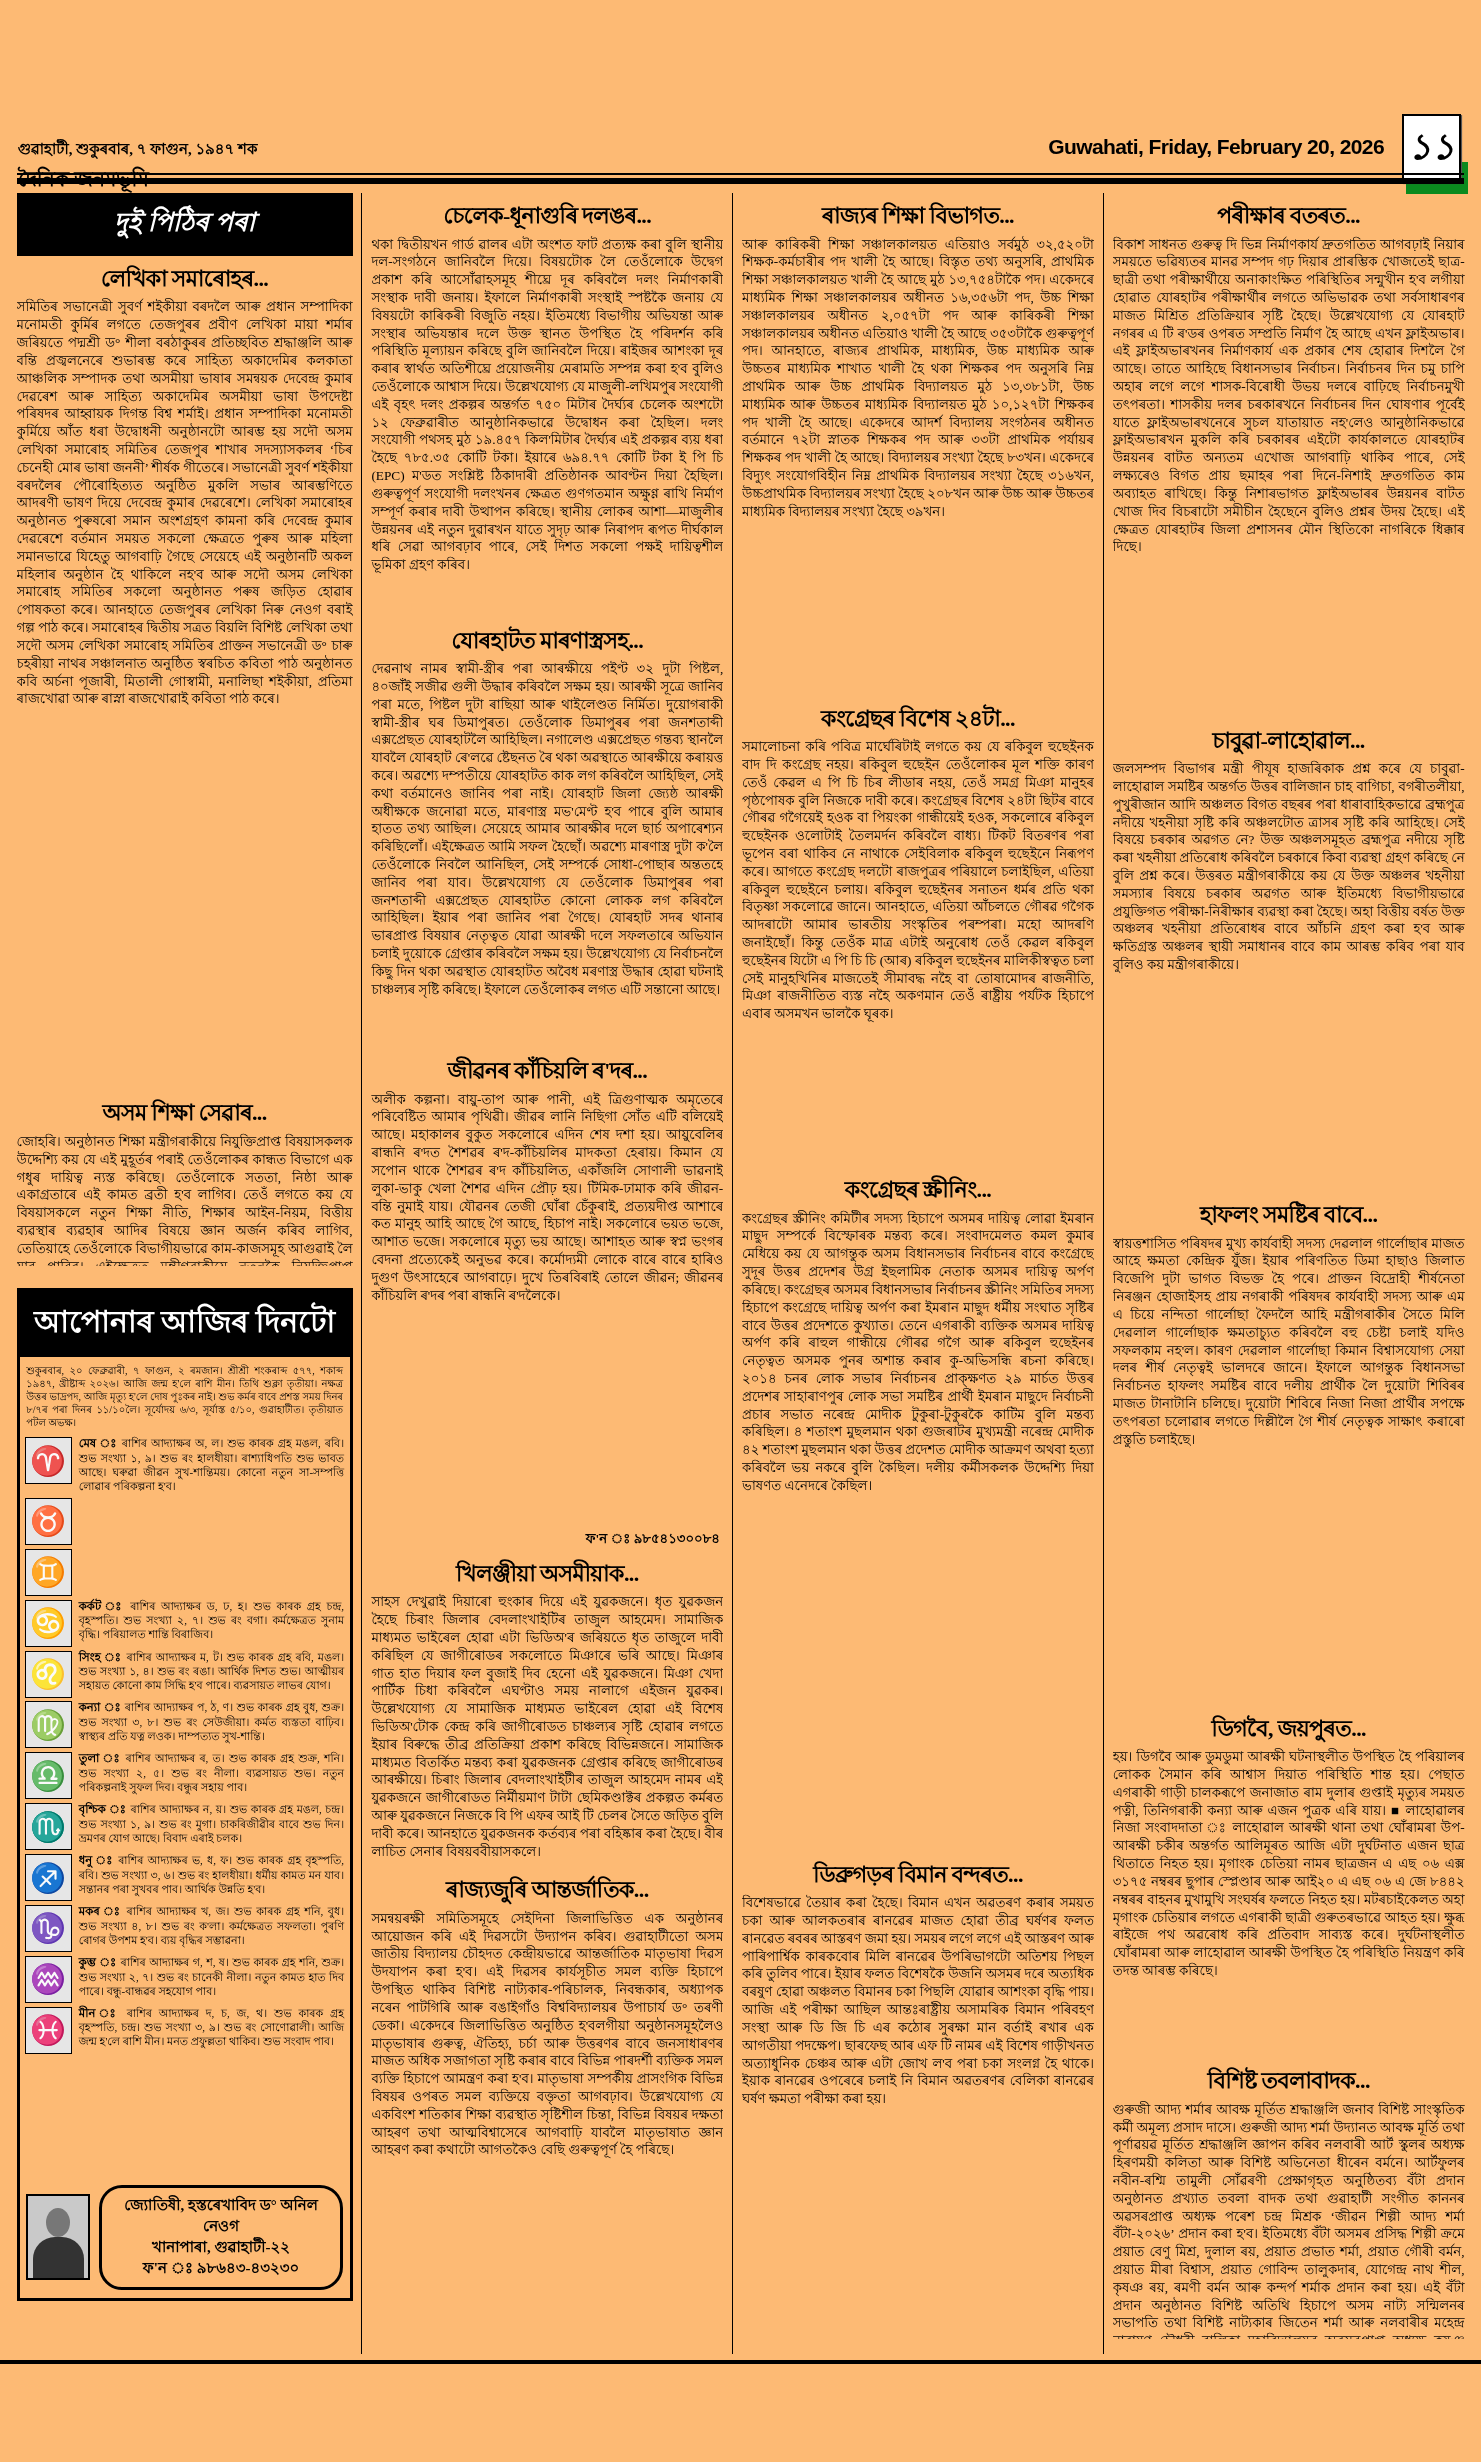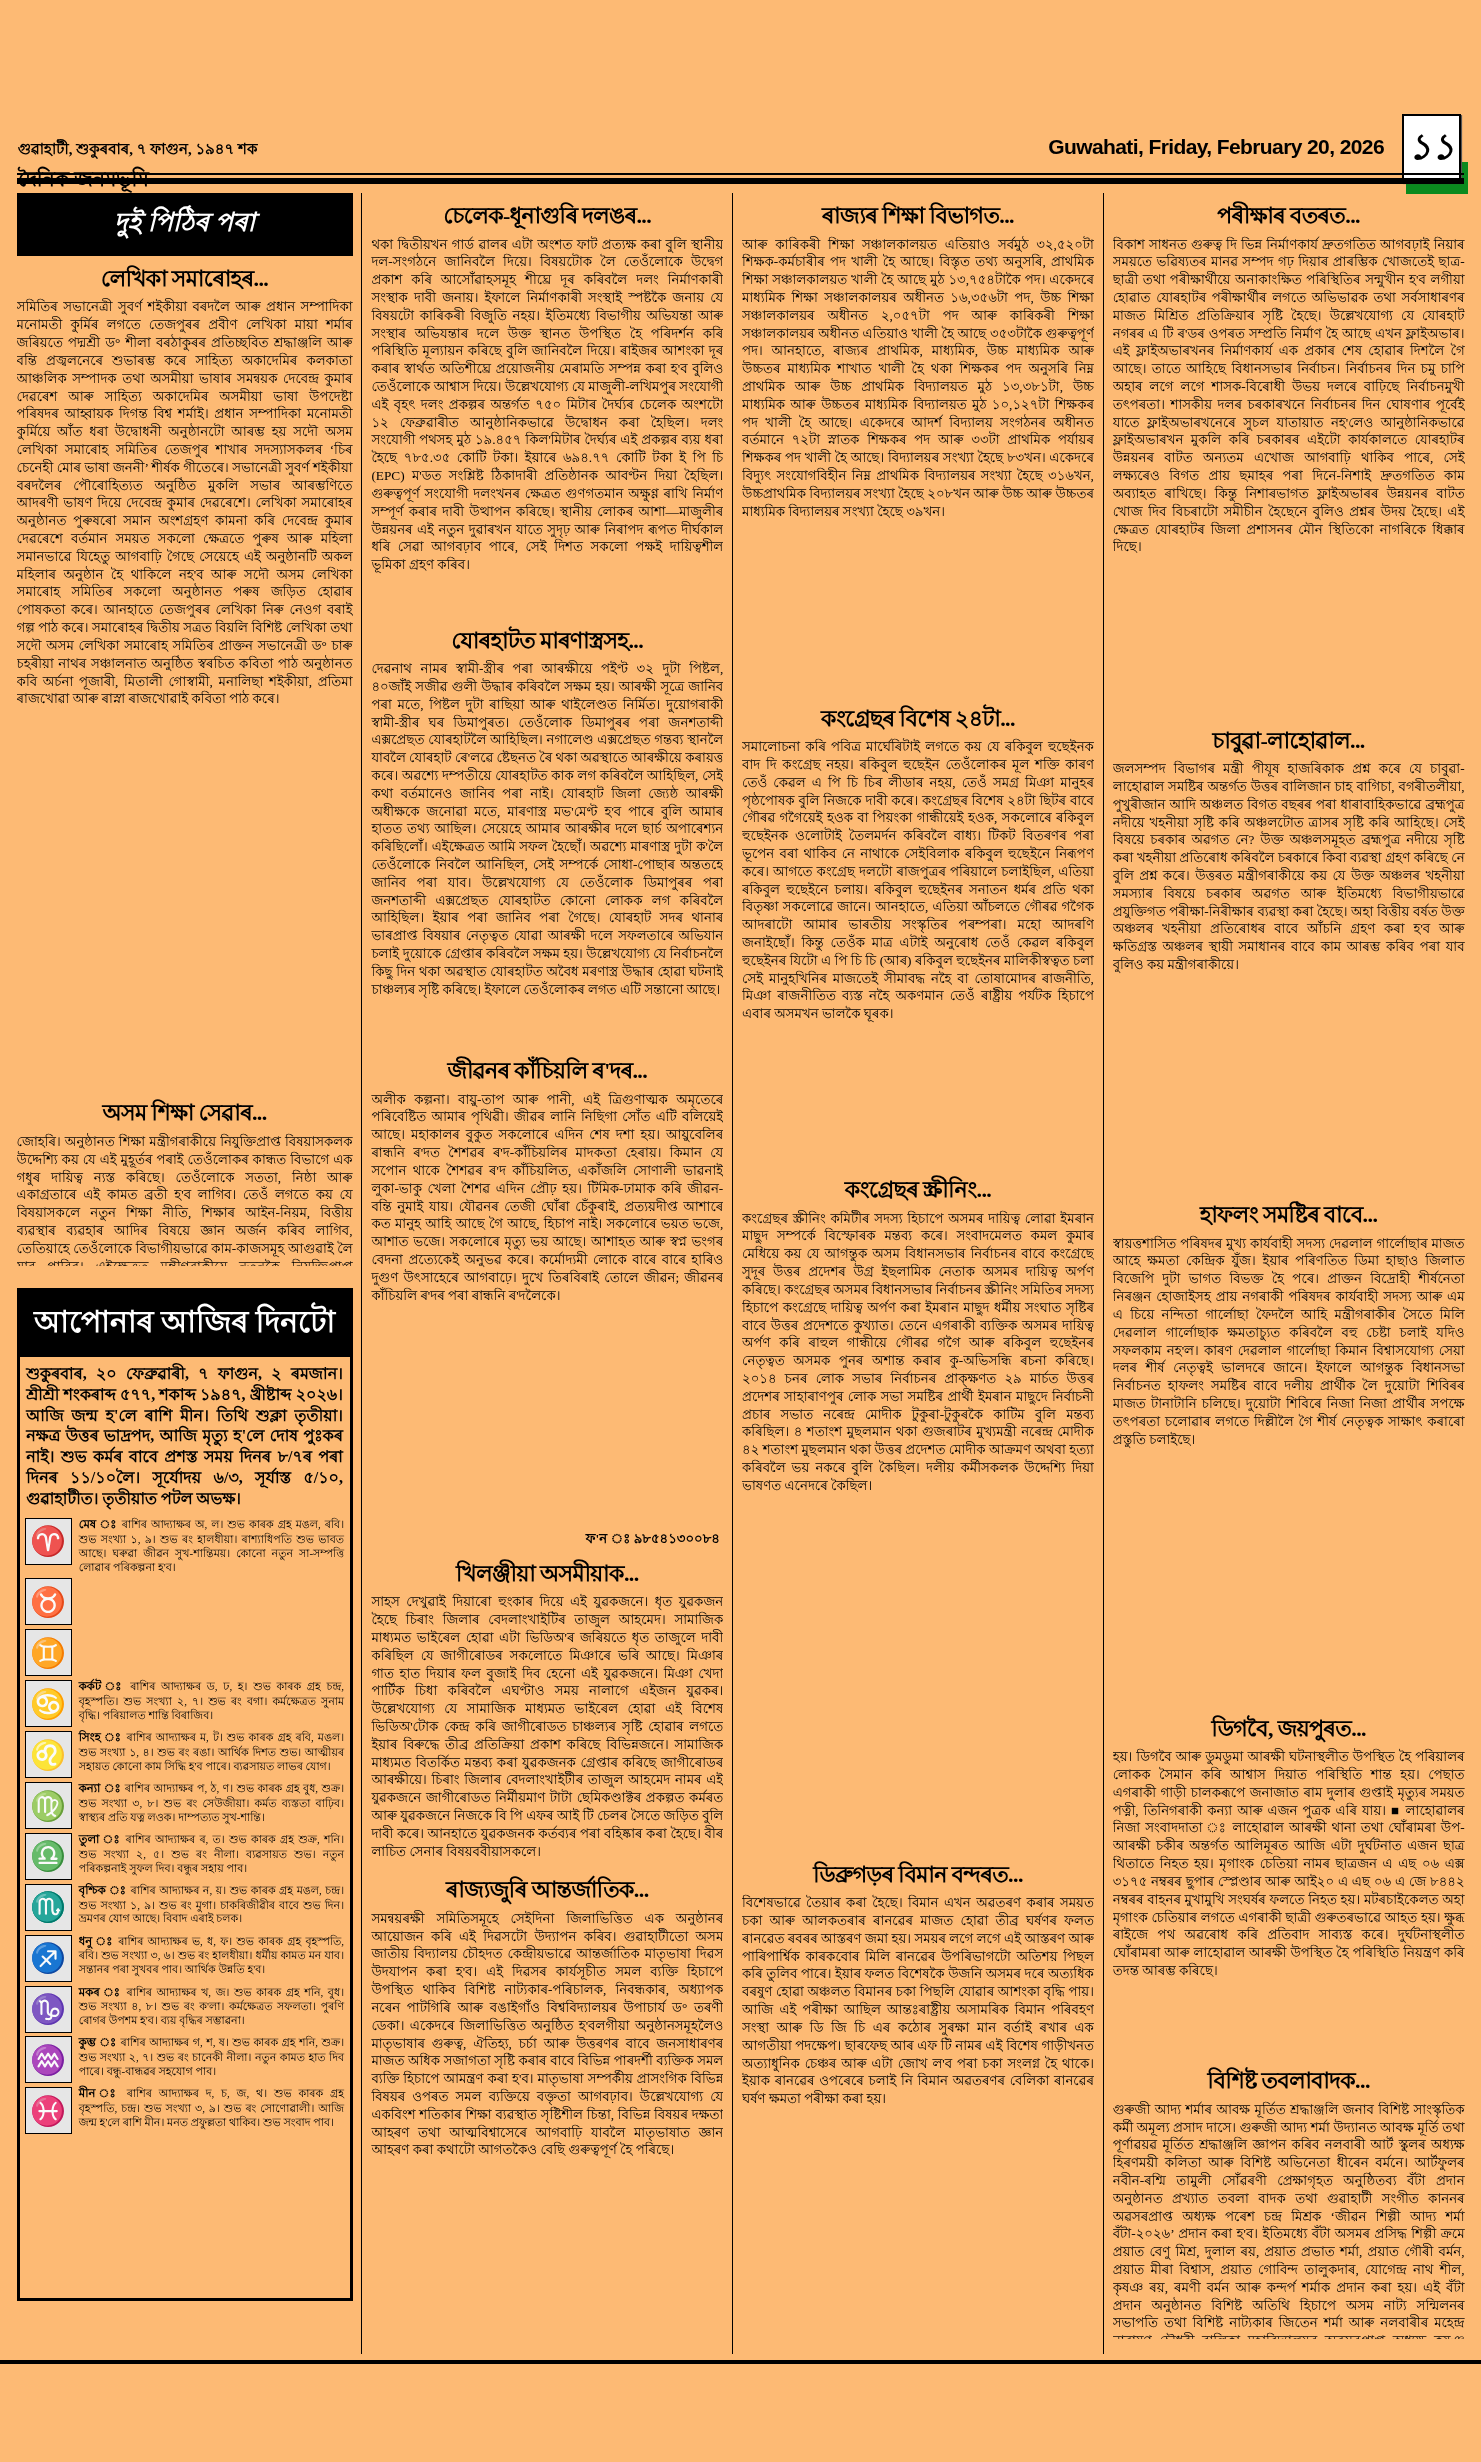--- a/index.html
+++ b/index.html
@@ -18,21 +18,21 @@
   .col-1{width:336px;flex:none;}
   .col+.col{border-left:1.1px solid #000;padding-left:8.9px;margin-left:8.9px;flex:1;}
   .kicker{background:#000;color:#fff;text-align:center;font-weight:bold;font-style:italic;font-size:26px;padding:8.9px 0 10px;}
   .headline{font-weight:bold;text-align:center;font-size:22px;line-height:1.08;margin:11px 0 7.8px;letter-spacing:-0.6px;}
   .abody{font-size:13.3px;line-height:1.34;text-align:justify;overflow:hidden;}
   .phone-line{font-size:13.3px;font-weight:bold;text-align:right;padding:1.1px 3.3px 0 0;}
   .bottom-rule{position:absolute;left:0px;right:0px;top:2360px;height:3.9px;background:#000;}
   
   .horo{border:3.9px solid #000;margin-top:22px;height:1007px;display:flex;flex-direction:column;overflow:hidden;}
   .horo-head{background:#000;color:#fff;font-weight:bold;font-size:30px;text-align:center;padding:6.6px 0 8.9px;flex:none;}
-  .horo-intro{font-size:16px;font-weight:bold;line-height:1.3;text-align:justify;padding:6.6px 6.6px 4.4px;flex:none;}
+  .horo-intro{font-size:10px;font-weight:normal;line-height:1.3;text-align:justify;padding:6.6px 6.6px 4.4px;flex:none;}
   .signs{flex:1;overflow:hidden;padding:0 5.5px;}
   .sign{display:flex;gap:6.6px;margin:3.9px 0;}
   .sign-img{flex:none;width:45px;height:45px;border:1.7px solid #000;background:#e6e6e6;display:flex;align-items:center;justify-content:center;font-size:29px;color:#2a2a2a;}
   .sign-text{font-size:11px;line-height:1.27;text-align:justify;}
   .sign-text b{font-size:11.6px;}
   .horo-foot{flex:none;margin-top:auto;display:flex;align-items:center;gap:8.9px;padding:5.5px 6.6px 7.8px;}
   .astro-photo{flex:none;width:60px;height:82px;border:2.2px solid #000;background:#c9c9c9;position:relative;overflow:hidden;}
   .astro-photo .head{position:absolute;left:17.7px;top:12px;width:24px;height:29px;border-radius:50%;background:#777;}
   .astro-photo .bodyshape{position:absolute;left:4.4px;top:41px;width:51px;height:44px;border-radius:22px 22px 0 0;background:#333;}
   .contact-box{flex:1;border:3.3px solid #000;border-radius:23px;text-align:center;font-weight:bold;font-size:15px;line-height:1.4;padding:7.8px 4.4px;}
@@ -106,20 +106,31 @@
             </div>
             <div class="sign">
               <div class="sign-img">♒</div>
               <div class="sign-text"><b>কুম্ভ ঃ </b>ৰাশিৰ আদ্যাক্ষৰ গ, শ, ষ। শুভ কাৰক গ্ৰহ শনি, শুক্ৰ। শুভ সংখ্যা ২, ৭। শুভ ৰং চানেকী নীলা। নতুন কামত হাত দিব পাৰে। বন্ধু-বান্ধৱৰ সহযোগ পাব।</div>
             </div>
             <div class="sign">
               <div class="sign-img">♓</div>
               <div class="sign-text"><b>মীন ঃ </b>ৰাশিৰ আদ্যাক্ষৰ দ, চ, জ, থ। শুভ কাৰক গ্ৰহ বৃহস্পতি, চন্দ্ৰ। শুভ সংখ্যা ৩, ৯। শুভ ৰং সোণোৱালী। আজি জন্ম হ'লে ৰাশি মীন। মনত প্ৰফুল্লতা থাকিব। শুভ সংবাদ পাব।</div>
             </div>
           </div>
+        <div class="horo-foot">
+          <div class="astro-photo">
+            <div class="head"></div>
+            <div class="bodyshape"></div>
+          </div>
+          <div class="contact-box">
+            <div>জ্যোতিষী, হস্তৰেখাবিদ ড° অনিল নেওগ</div>
+            <div>খানাপাৰা, গুৱাহাটী-২২</div>
+            <div>ফ'ন ঃ ৯৮৬৪৩-৪৩২৩০</div>
+          </div>
+        </div>
       </div>
     </div>
     <div class="col">
         <div>
           <div class="headline">চেলেক-ধূনাগুৰি দলঙৰ...</div>
           <div class="abody" style="height: 382px;">থকা দ্বিতীয়খন গাৰ্ড ৱালৰ এটা অংশত ফাট প্ৰত্যক্ষ কৰা বুলি স্থানীয় দল-সংগঠনে জানিবলৈ দিয়ে। বিষয়টোক লৈ তেওঁলোকে উদ্বেগ প্ৰকাশ কৰি আসোঁৱাহসমূহ শীঘ্ৰে দূৰ কৰিবলৈ দলং নিৰ্মাণকাৰী সংস্থাক দাবী জনায়। ইফালে নিৰ্মাণকাৰী সংস্থাই স্পষ্টকৈ জনায় যে বিষয়টো কাৰিকৰী বিজুতি নহয়। ইতিমধ্যে বিভাগীয় অভিযন্তা আৰু সংস্থাৰ অভিযন্তাৰ দলে উক্ত স্থানত উপস্থিত হৈ পৰিদৰ্শন কৰি পৰিস্থিতি মূল্যায়ন কৰিছে বুলি জানিবলৈ দিয়ে। ৰাইজৰ আশংকা দূৰ কৰাৰ স্বাৰ্থত অতিশীঘ্ৰে প্ৰয়োজনীয় মেৰামতি সম্পন্ন কৰা হ'ব বুলিও তেওঁলোকে আশ্বাস দিয়ে। উল্লেখযোগ্য যে মাজুলী-লখিমপুৰ সংযোগী এই বৃহৎ দলং প্ৰকল্পৰ অন্তৰ্গত ৭৫০ মিটাৰ দৈৰ্ঘ্যৰ চেলেক অংশটো ১২ ফেব্ৰুৱাৰীত আনুষ্ঠানিকভাৱে উদ্বোধন কৰা হৈছিল। দলং সংযোগী পথসহ মুঠ ১৯.৪৫৭ কিল'মিটাৰ দৈৰ্ঘ্যৰ এই প্ৰকল্পৰ ব্যয় ধৰা হৈছে ৭৮৫.৩৫ কোটি টকা। ইয়াৰে ৬৯৪.৭৭ কোটি টকা ই পি চি (EPC) ম'ডত সংশ্লিষ্ট ঠিকাদাৰী প্ৰতিষ্ঠানক আবণ্টন দিয়া হৈছিল। গুৰুত্বপূৰ্ণ সংযোগী দলংখনৰ ক্ষেত্ৰত গুণগতমান অক্ষুণ্ণ ৰাখি নিৰ্মাণ সম্পূৰ্ণ কৰাৰ দাবী উত্থাপন কৰিছে। স্থানীয় লোকৰ আশা—মাজুলীৰ উন্নয়নৰ এই নতুন দুৱাৰখন যাতে সুদৃঢ় আৰু নিৰাপদ ৰূপত দীৰ্ঘকাল ধৰি সেৱা আগবঢ়াব পাৰে, সেই দিশত সকলো পক্ষই দায়িত্বশীল ভূমিকা গ্ৰহণ কৰিব।</div>
         </div>
         <div>
           <div class="headline">যোৰহাটত মাৰণাস্ত্ৰসহ...</div>
           <div class="abody" style="height: 388px;">দেৱনাথ নামৰ স্বামী-স্ত্ৰীৰ পৰা আৰক্ষীয়ে পইণ্ট ৩২ দুটা পিষ্টল, ৪০জাঁই সজীৱ গুলী উদ্ধাৰ কৰিবলৈ সক্ষম হয়। আৰক্ষী সূত্ৰে জানিব পৰা মতে, পিষ্টল দুটা ৰাছিয়া আৰু থাইলেণ্ডত নিৰ্মিত। দুয়োগৰাকী স্বামী-স্ত্ৰীৰ ঘৰ ডিমাপুৰত। তেওঁলোক ডিমাপুৰৰ পৰা জনশতাব্দী এক্সপ্ৰেছত যোৰহাটলৈ আহিছিল। নগালেণ্ড এক্সপ্ৰেছত গন্তব্য স্থানলৈ যাবলৈ যোৰহাট ৰে'লৱে ষ্টেছনত ৰৈ থকা অৱস্থাতে আৰক্ষীয়ে কৰায়ত্ত কৰে। অৱশ্যে দম্পতীয়ে যোৰহাটত কাক লগ কৰিবলৈ আহিছিল, সেই কথা বৰ্তমানেও জানিব পৰা নাই। যোৰহাট জিলা জ্যেষ্ঠ আৰক্ষী অধীক্ষকে জনোৱা মতে, মাৰণাস্ত্ৰ মভ'মেণ্ট হ'ব পাৰে বুলি আমাৰ হাতত তথ্য আছিল। সেয়েহে আমাৰ আৰক্ষীৰ দলে ছাৰ্চ অপাৰেশ্যন কৰিছিলোঁ। এইক্ষেত্ৰত আমি সফল হৈছোঁ। অৱশ্যে মাৰণাস্ত্ৰ দুটা ক'লৈ তেওঁলোকে নিবলৈ আনিছিল, সেই সম্পৰ্কে সোধা-পোছাৰ অন্ততহে জানিব পৰা যাব। উল্লেখযোগ্য যে তেওঁলোক ডিমাপুৰৰ পৰা জনশতাব্দী এক্সপ্ৰেছত যোৰহাটত কোনো লোকক লগ কৰিবলৈ আহিছিল। ইয়াৰ পৰা জানিব পৰা গৈছে। যোৰহাট সদৰ থানাৰ ভাৰপ্ৰাপ্ত বিষয়াৰ নেতৃত্বত যোৱা আৰক্ষী দলে সফলতাৰে অভিযান চলাই দুয়োকে গ্ৰেপ্তাৰ কৰিবলৈ সক্ষম হয়। উল্লেখযোগ্য যে নিৰ্বাচনলৈ কিছু দিন থকা অৱস্থাত যোৰহাটত অবৈধ মৰণাস্ত্ৰ উদ্ধাৰ হোৱা ঘটনাই চাঞ্চল্যৰ সৃষ্টি কৰিছে। ইফালে তেওঁলোকৰ লগত এটি সন্তানো আছে।</div>

